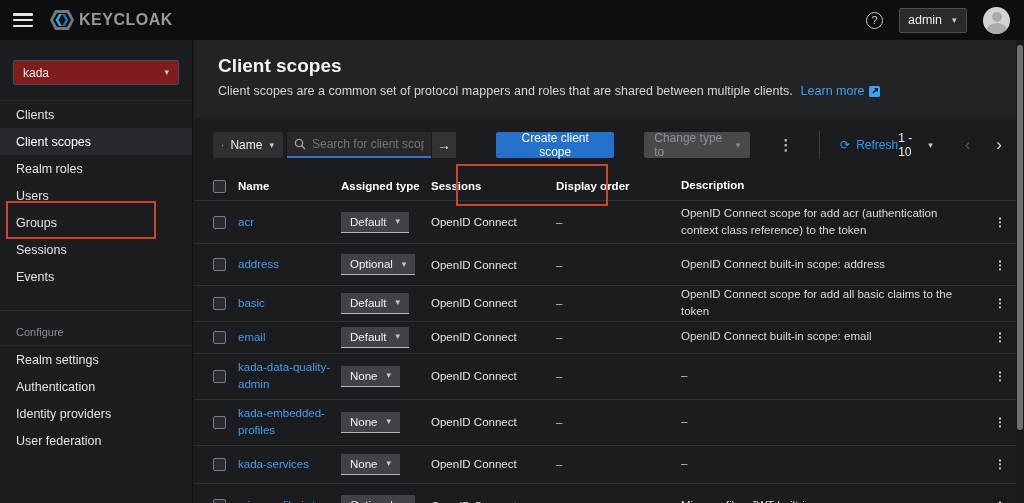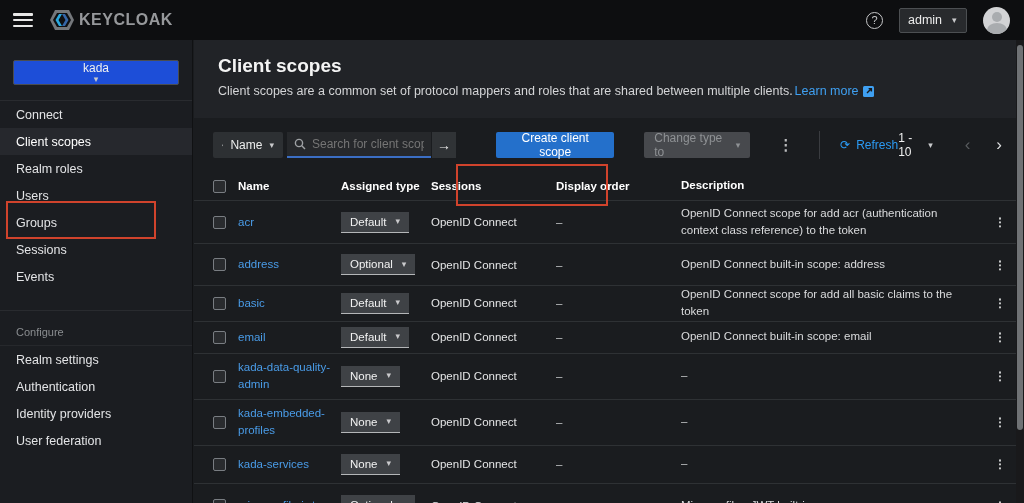--- a/index.html
+++ b/index.html
@@ -22,37 +22,37 @@
              padding:0 8px; color:#ececec; font-size:12.5px; }
   .user-dd .caret { margin-left:10px; }
   .caret { color:#c9cacc; font-size:9px; line-height:1; }
   .avatar { width:27px; height:27px; border-radius:50%; background:#d2d3d5; position:relative; overflow:hidden; }
   .avatar .head { position:absolute; left:8.5px; top:5px; width:10px; height:10px; border-radius:50%; background:#a9acaf; }
   .avatar .body { position:absolute; left:3.5px; top:16px; width:20px; height:14px; border-radius:50% 50% 0 0; background:#a9acaf; }
 
   
   .sidebar { position:absolute; left:0; top:40px; width:193px; height:463px;
              background:#1b1d21; border-right:1px solid #101113; }
-  .realm-box { margin:20px 13px 15px 13px; height:25px; background:#1d4ed8;
+  .realm-box { margin:20px 13px 15px 13px; height:25px; background:#7f1d1d;
                border:1px solid #4a4d50; border-radius:2px; display:flex; align-items:center;
-               justify-content:space-between; padding:0 9px; color:#efefef; font-size:12px;flex-direction:column; }
+               justify-content:space-between; padding:0 9px; color:#efefef; font-size:12px; }
   .nav-section { border-top:1px solid #292b2f; }
   .nav-label { color:#8a8d90; font-size:11px; padding:15px 16px 7px 16px;
                border-bottom:1px solid #26282c; }
   .nav-item { height:27px; display:flex; align-items:center; padding-left:16px;
               color:#e3e4e6; font-size:12.5px; cursor:pointer; }
   .nav-item.selected { background:#26282d; color:#fff; }
   .nav-gap { height:20px; }
 
   
   .main { position:absolute; left:194px; top:40px; width:830px; height:463px; }
   .page-head { height:78px; background:#212327; padding:15px 0 0 24px; }
   .page-title { color:#f4f4f4; font-size:19px; font-weight:600; }
   .page-sub { margin-top:7px; font-size:12.5px; color:#d4d5d7; display:flex; align-items:center; }
-  .learn-link { color:#3fa0f2; margin-left:2px; display:flex; align-items:center; gap:4px; text-decoration:none; }
+  .learn-link { color:#3fa0f2; margin-left:8px; display:flex; align-items:center; gap:4px; text-decoration:none; }
 
   
   .toolbar { height:54px; display:flex; align-items:center; padding-left:19px; background:#1a1c1f; }
   .filter-dd { height:26px; background:#2d3033; border-radius:2px; display:flex; align-items:center;
                gap:7px; padding:0 9px; color:#eceded; font-size:12px; width:70px; }
   .search-box { height:26px; width:144px; margin-left:4px; background:#26282b;
                 border-bottom:2px solid #3b6ec4; display:flex; align-items:center; padding:0 7px; }
   .search-box input { background:transparent; border:none; outline:none; color:#9b9ea1;
                       font-size:12px; width:112px; margin-left:6px; font-family:"Liberation Sans",sans-serif; }
   .search-btn { height:26px; width:28px; background:#303336; color:#e9e9e9; font-size:14px;
@@ -132,21 +132,21 @@
 </div>
 
 <div class="sidebar">
   <div class="realm-box">
     <span>kada</span>
     <span class="caret">▾</span>
   </div>
 
   <div class="nav-section">
     <div class="nav-item">
-      <span>Connect</span>
+      <span>Clients</span>
       </div>
     <div class="nav-item selected">
       <span>Client scopes</span>
       </div>
     <div class="nav-item">
       <span>Realm roles</span>
       </div>
     <div class="nav-item">
       <span>Users</span>
       </div>

